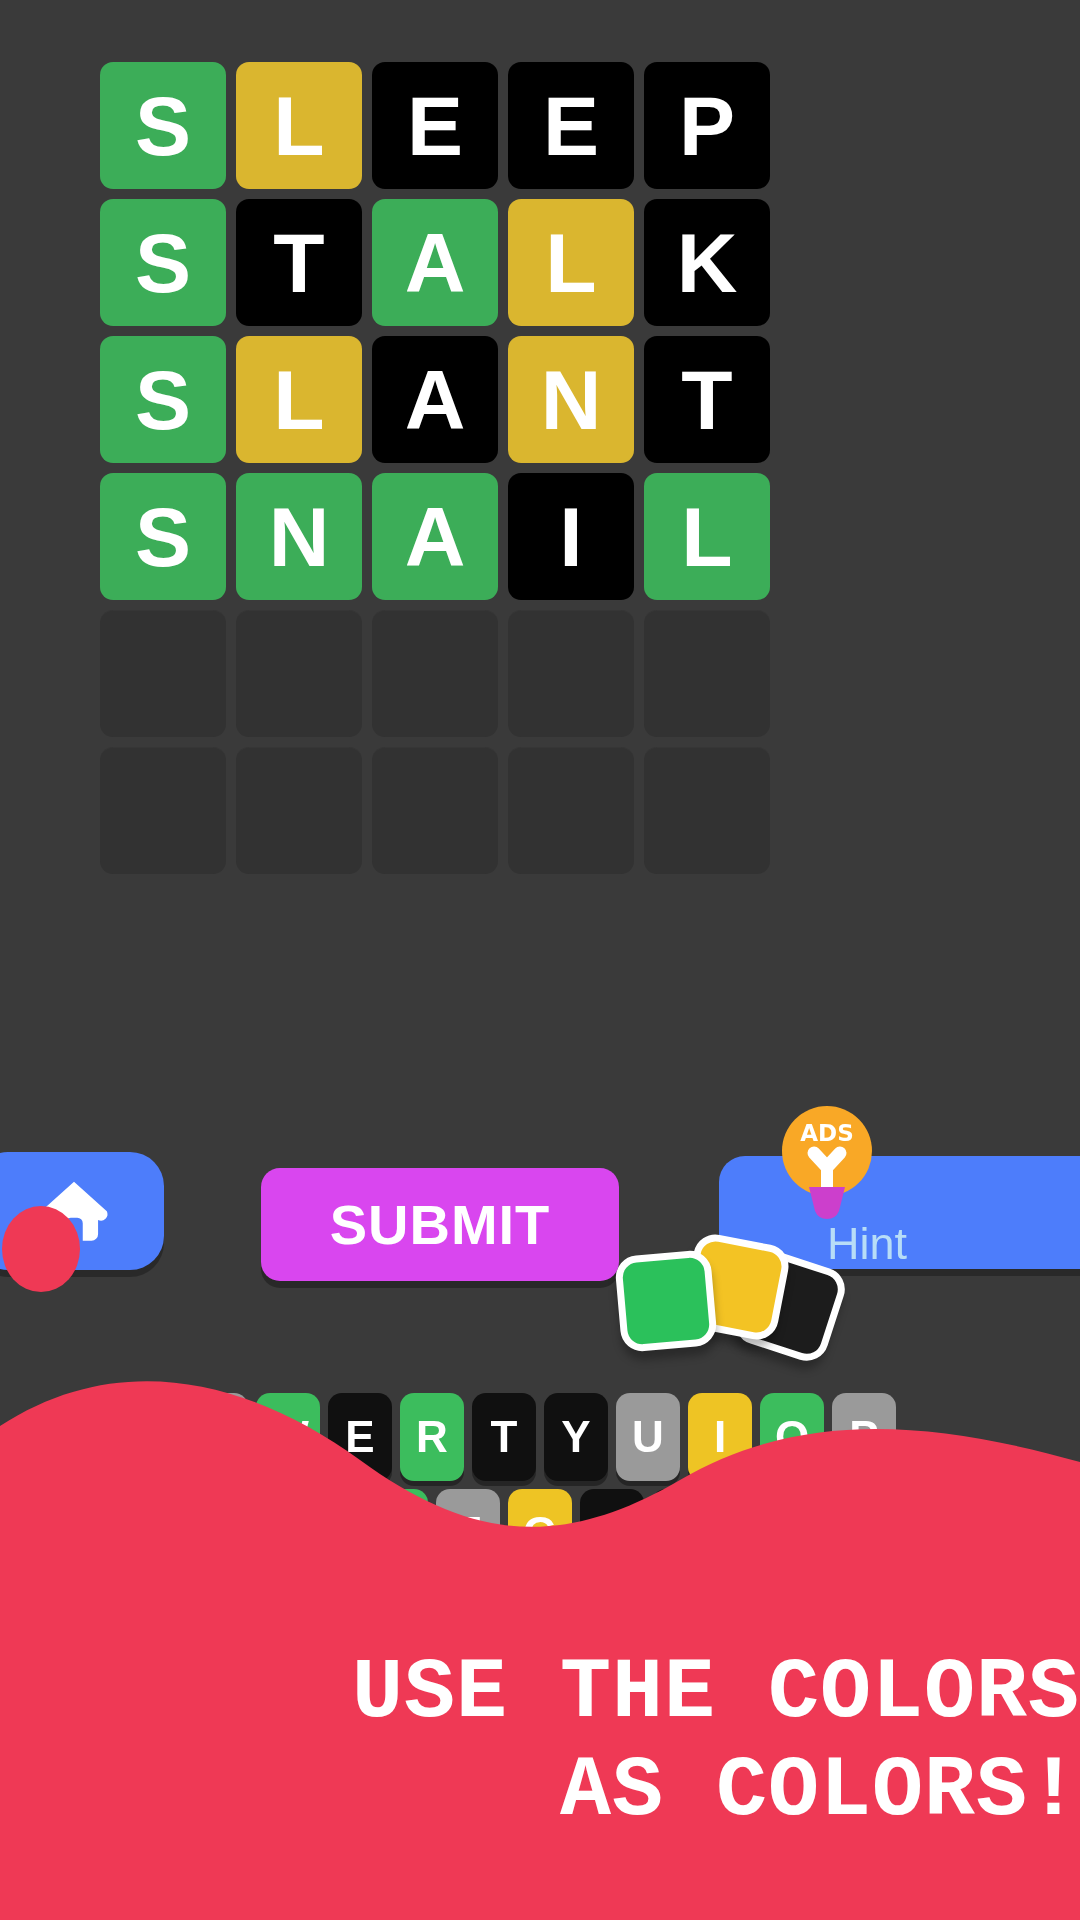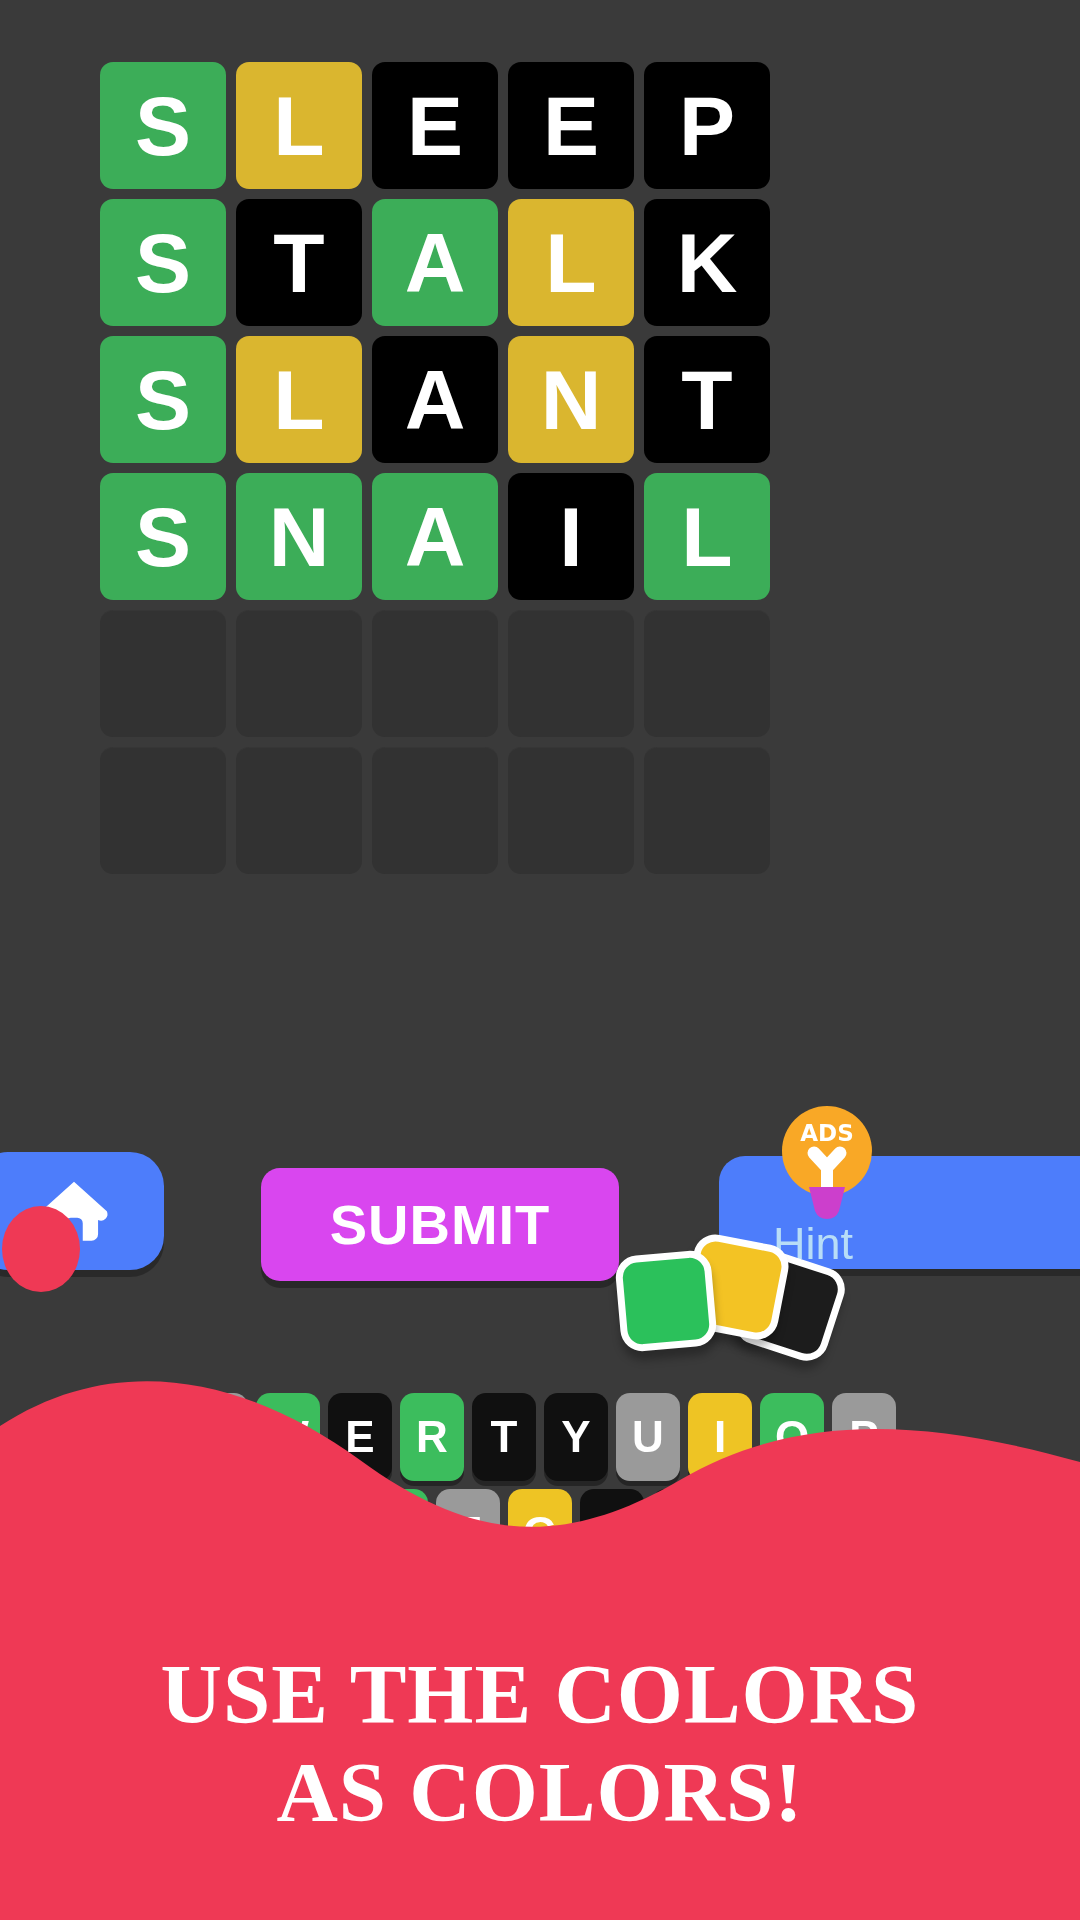--- a/index.html
+++ b/index.html
@@ -59,21 +59,21 @@
   }
   .btn-hint {
     position:absolute; left:719px; top:18px;
     width:400px; height:113px;
     background:#4d7dfb;
     border-radius:26px;
     box-shadow:0 7px 0 rgba(0,0,0,0.28);
   }
   .hint-label {
     position:absolute; left:0; top:62px; width:188px;
-    text-align:center;
+    text-align:right;
     color:#b8ddf7; font-size:45px; font-weight:normal;
   }
   .bulb { position:absolute; left:60px; top:-51px; width:96px; height:118px; }
 
   
   #keyboard {
     position:absolute; left:0; top:1393px; width:1080px;
   }
   .kb-row { display:flex; justify-content:center; gap:8px; margin-bottom:8px; }
   .kb-row.r2 { padding-left:0px; }
@@ -92,22 +92,22 @@
   
   #promo { position:absolute; left:0; top:0; width:1080px; height:1920px; pointer-events:none; }
   #promo svg.wave { position:absolute; left:0; top:1230px; width:1080px; height:690px; }
   .promo-dot {
     position:absolute; left:2px; top:1206px;
     width:78px; height:86px; border-radius:50%;
     background:#ef3955;
   }
   .promo-text {
     position:absolute; left:0; top:1645px; width:1080px;
-    text-align:center; color:#ffffff;
-    font-family:Liberation Serif, serif;
+    text-align:right; color:#ffffff;
+    font-family:Liberation Mono, monospace;
     font-weight:bold; font-size:85px; line-height:98px;
     letter-spacing:1px;
   }
   .promo-text .l2 { display:block; }
 
   .float-tiles { position:absolute; left:610px; top:1240px; width:240px; height:140px; }
   .float-tile {
     position:absolute;
     width:96px; height:96px;
     border-radius:22px;

